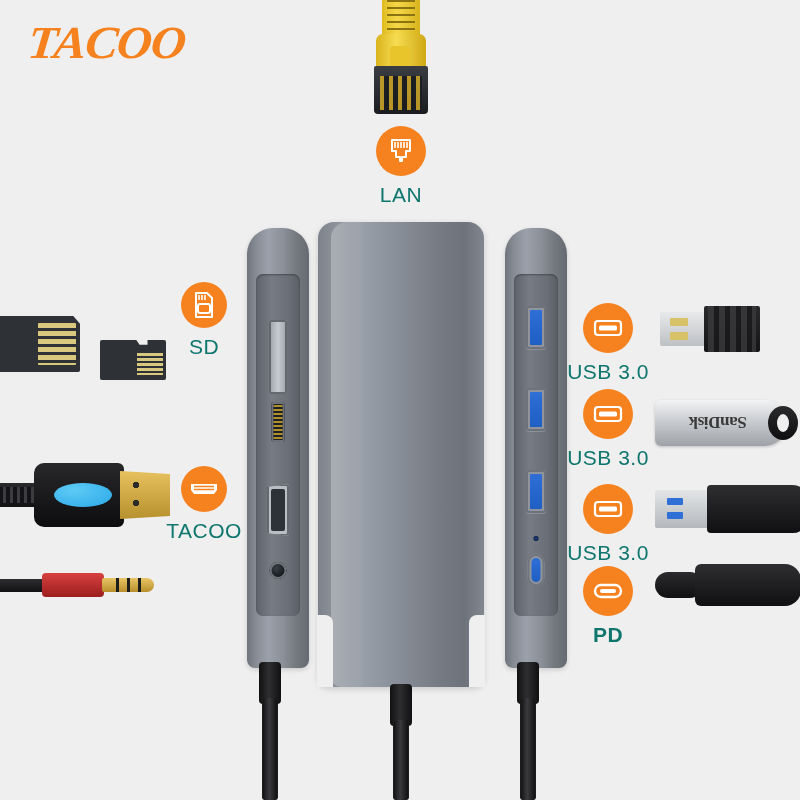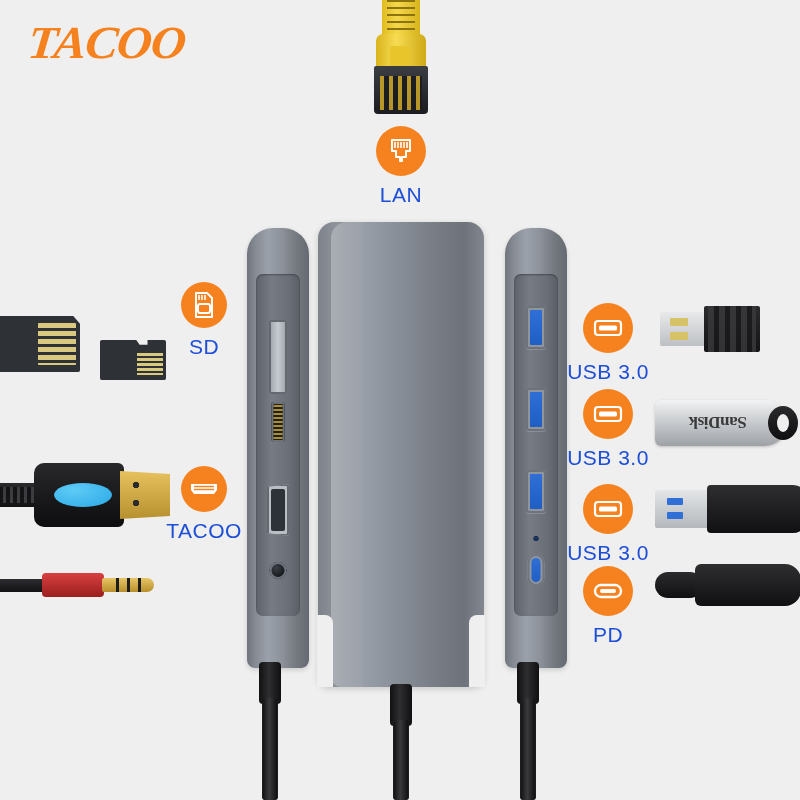--- a/index.html
+++ b/index.html
@@ -26,21 +26,21 @@
 
   
   .badge { position:absolute; width:92px; text-align:center; }
   .badge .disc {
     width:50px; height:50px; border-radius:50%;
     background:#F5821F; margin:0 auto;
     display:flex; align-items:center; justify-content:center;
   }
   .badge .disc svg { display:block; }
   .badge .cap {
-    margin-top:7px; font-size:21px; color:#1d4ed8;
+    margin-top:7px; font-size:21px; color:#0f766e;
     letter-spacing:.5px; white-space:nowrap;
   }
   .badge.sm .disc { width:46px; height:46px; }
 
   
   .hub-main {
     position:absolute; left:318px; top:222px;
     width:166px; height:465px;
     border-radius:16px 16px 10px 10px;
     background:linear-gradient(90deg,
@@ -472,21 +472,21 @@
   <div class="badge" style="left:562px; top:484px;">
     <div class="disc">
       <svg width="30" height="20" viewBox="0 0 30 20">
         <rect x="2" y="3" width="26" height="14" rx="3" fill="none" stroke="#fff" stroke-width="2.2"></rect>
         <rect x="6" y="7.5" width="18" height="5" rx="1.5" fill="#fff"></rect>
       </svg>
     </div>
     <div class="cap">USB 3.0</div>
   </div>
 
-  <div class="badge" style="left:562px; top:566px;">
+  <div class="badge" style="left:562px; top:566px;font-weight:bold;">
     <div class="disc">
       <svg width="30" height="16" viewBox="0 0 30 16">
         <rect x="2" y="2" width="26" height="12" rx="6" fill="none" stroke="#fff" stroke-width="2.4"></rect>
         <rect x="7" y="6" width="16" height="4" rx="2" fill="#fff"></rect>
       </svg>
     </div>
     <div class="cap">PD</div>
   </div>
 
   <div class="dongle">

